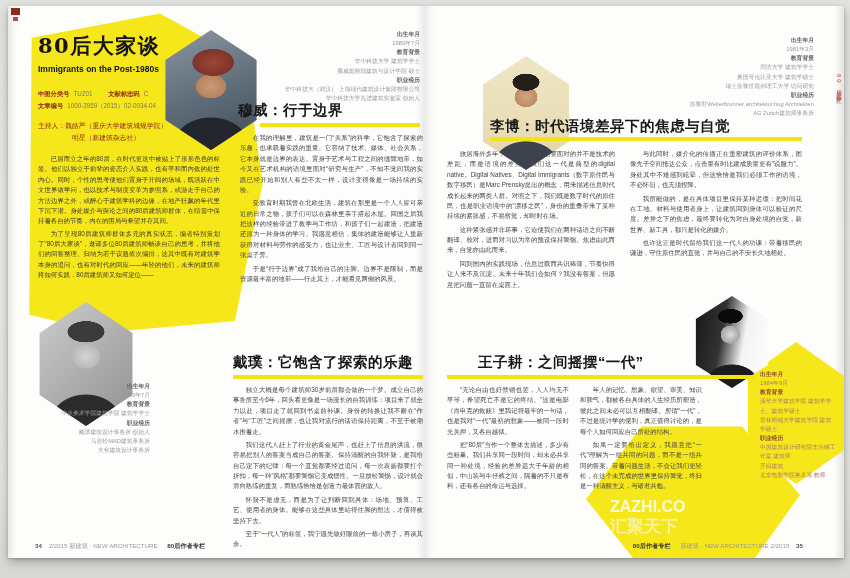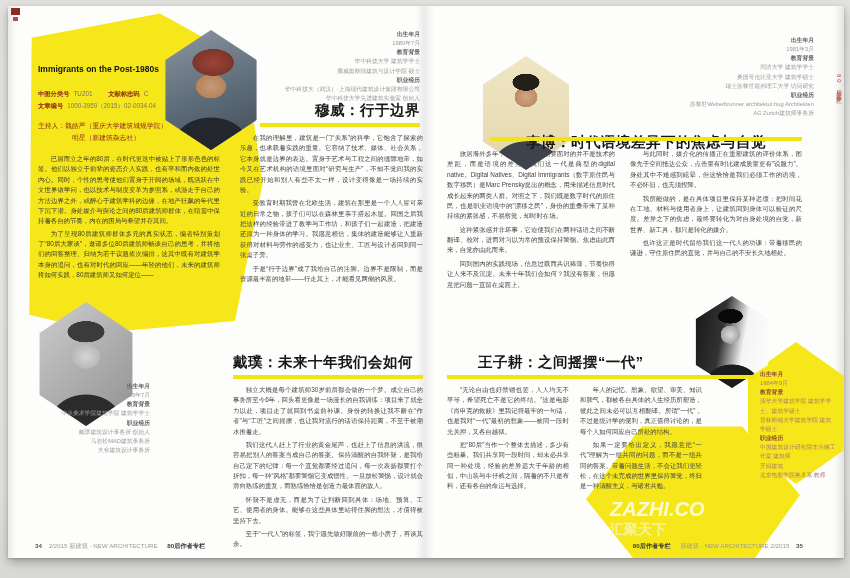--- a/index.html
+++ b/index.html
@@ -86,23 +86,23 @@
   .bio{font-size:5.8px;line-height:1.58;color:#9a9a9a;text-align:right;z-index:2;position:absolute;}
   .bio .bl{font-weight:bold;color:#5f5f5f;}
   .bio-muwei{left:258px;top:24px;width:154px;}
   .bio-libo{left:666px;top:30px;width:140px;}
   .bio-daipu{left:26px;top:376px;width:116px;}
   .bio-wang{left:752px;top:364px;width:76px;text-align:left;color:#b07a68;}
   .bio-wang .bl{color:#8f4a38;}
 
   .sec-title{position:absolute;font-size:14.5px;font-weight:bold;color:#161616;
     letter-spacing:.5px;z-index:2;white-space:nowrap;}
-  .t-muwei{left:230px;top:95px;width:182px;text-align:right;}
+  .t-muwei{left:230px;top:95px;width:182px;}
   .t-daipu{left:225px;top:347px;width:190px;text-align:left;}
-  .t-libo{left:482px;top:111px;width:312px;text-align:center;margin-top:16px;}
+  .t-libo{left:482px;top:111px;width:312px;}
   .t-wang{left:470px;top:347px;text-align:left;}
 
   .body-col{position:absolute;font-size:6.4px;line-height:1.62;color:#454545;
     text-align:justify;z-index:2;}
   .body-col p{margin:0 0 3px;text-indent:2em;}
   .c-muwei{left:232px;top:127px;width:183px;}
   .c-daipu{left:225px;top:379px;width:190px;}
   .c-libo1{left:439px;top:143px;width:168px;}
   .c-libo2{left:622px;top:143px;width:172px;}
   .c-wang1{left:439px;top:379px;width:122px;}
@@ -111,41 +111,42 @@
   .footer{position:absolute;top:536px;font-size:6.2px;color:#9a9a9a;z-index:4;white-space:nowrap;}
   .footer b{color:#3a3a3a;font-weight:bold;}
   .footer .pn{font-weight:bold;color:#555;margin:0 5px;}
   .f-left{left:22px;}
   .f-right{right:36px;text-align:right;}
 
   .watermark{position:absolute;left:594px;top:486px;z-index:3;display:flex;align-items:flex-start;
     pointer-events:none;}
   .wm-cn{font-size:37px;font-weight:bold;color:rgba(255,255,255,.72);letter-spacing:2px;line-height:1;}
   .wm-right{margin-left:8px;padding-top:6px;}
-  .wm-en{font-size:20px;font-weight:bold;color:rgba(255,255,255,.80);line-height:1.1;font-style:italic;}
-  .wm-tag{font-size:14px;font-weight:bold;color:rgba(250,245,200,.75);line-height:1.3;}
+  .wm-en{font-size:16px;font-weight:bold;color:rgba(255,255,255,.80);line-height:1.1;}
+  .wm-tag{font-size:17px;font-weight:bold;color:rgba(250,245,200,.75);line-height:1.3;}
 
   .print-mark{position:absolute;background:#8f2b1d;z-index:5;}
   .pm1{left:3px;top:2px;width:9px;height:7px;}
   .pm2{left:5px;top:11px;width:5px;height:4px;opacity:.8;}
   .edge-label{position:absolute;left:826px;top:68px;writing-mode:vertical-rl;
     font-size:6px;color:#b5493a;letter-spacing:2px;z-index:4;}
 </style>
 </head>
 <body>
 
 <div class="spread">
 
   <div class="print-mark pm1"></div>
   <div class="print-mark pm2"></div>
 
   <div class="yellow-main"></div>
   <div class="hex-bio"></div>
   <div class="hex-big"></div>
 
+  <div class="mast-title">80后大家谈</div>
   <div class="mast-sub">Immigrants on the Post-1980s</div>
   <div class="meta">
     <div>
       <b>中图分类号</b><span>TU201</span><span class="gap"></span>
       <b>文献标志码</b><span>C</span>
     </div>
     <div>
       <b>文章编号</b><span>1000-3959（2015）02-0034-04</span>
     </div>
   </div>
@@ -184,21 +185,21 @@
   <div class="bio bio-daipu">
     <div class="bl">出生年月</div>
     <div>1983年7月</div>
     <div class="bl">教育背景</div>
     <div>中央美术学院建筑学院 建筑学学士</div>
     <div class="bl">职业经历</div>
     <div>戴璞建筑设计事务所 创始人</div>
     <div>马岩松MAD建筑事务所</div>
     <div>大舍建筑设计事务所</div>
   </div>
-  <div class="sec-title t-daipu">戴璞：未来十年我们会如何</div>
+  <div class="sec-title t-daipu">戴璞：它饱含了探索的乐趣</div>
   <div class="rule" style="left:225px;top:369px;width:190px;"></div>
   <div class="body-col c-daipu">
     <p>独立大概是每个建筑师30岁前后都会做的一个梦。成立自己的事务所至今6年，回头看更像是一场漫长的自我训练：项目来了就全力以赴，项目走了就回到书桌前补课。身份的转换让我不断在“作者”与“工匠”之间摇摆，也让我对流行的话语保持距离，不至于被潮水推着走。</p>
     <p>我们这代人赶上了行业的黄金尾声，也赶上了信息的洪流，很容易把别人的答案当成自己的答案。保持清醒的自我怀疑，是我给自己定下的纪律：每一个直觉都要经过追问，每一次表扬都要打个折扣，每一种“风格”都要警惕它变成惯性。一旦放松警惕，设计就会滑向熟练的重复，而熟练恰恰是创造力最体面的敌人。</p>
     <p>怀疑不是虚无，而是为了让判断回到具体：场地、预算、工艺、使用者的身体。能够在这些具体里站得住脚的想法，才值得被坚持下去。</p>
     <p>至于“一代人”的标签，我宁愿先做好眼前的一栋小房子，再谈其余。</p>
   </div>
 
   <div class="bio bio-libo">
     <div class="bl">出生年月</div>

